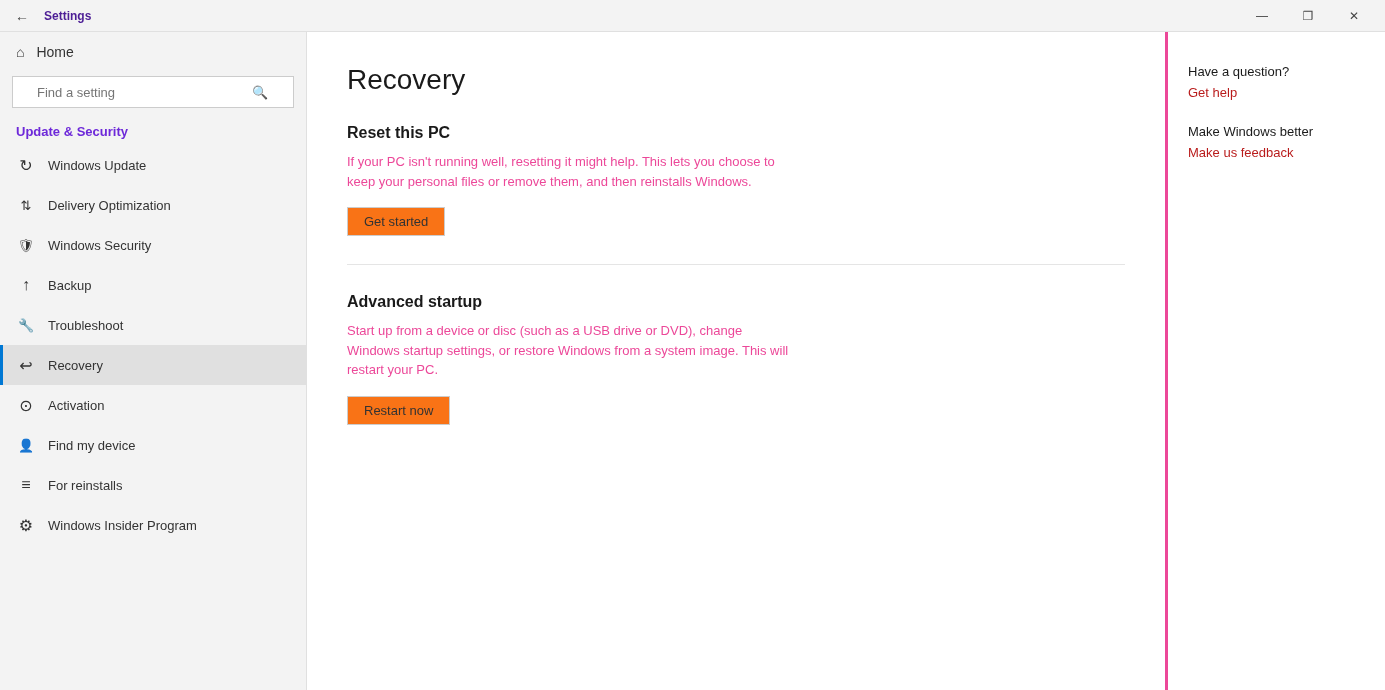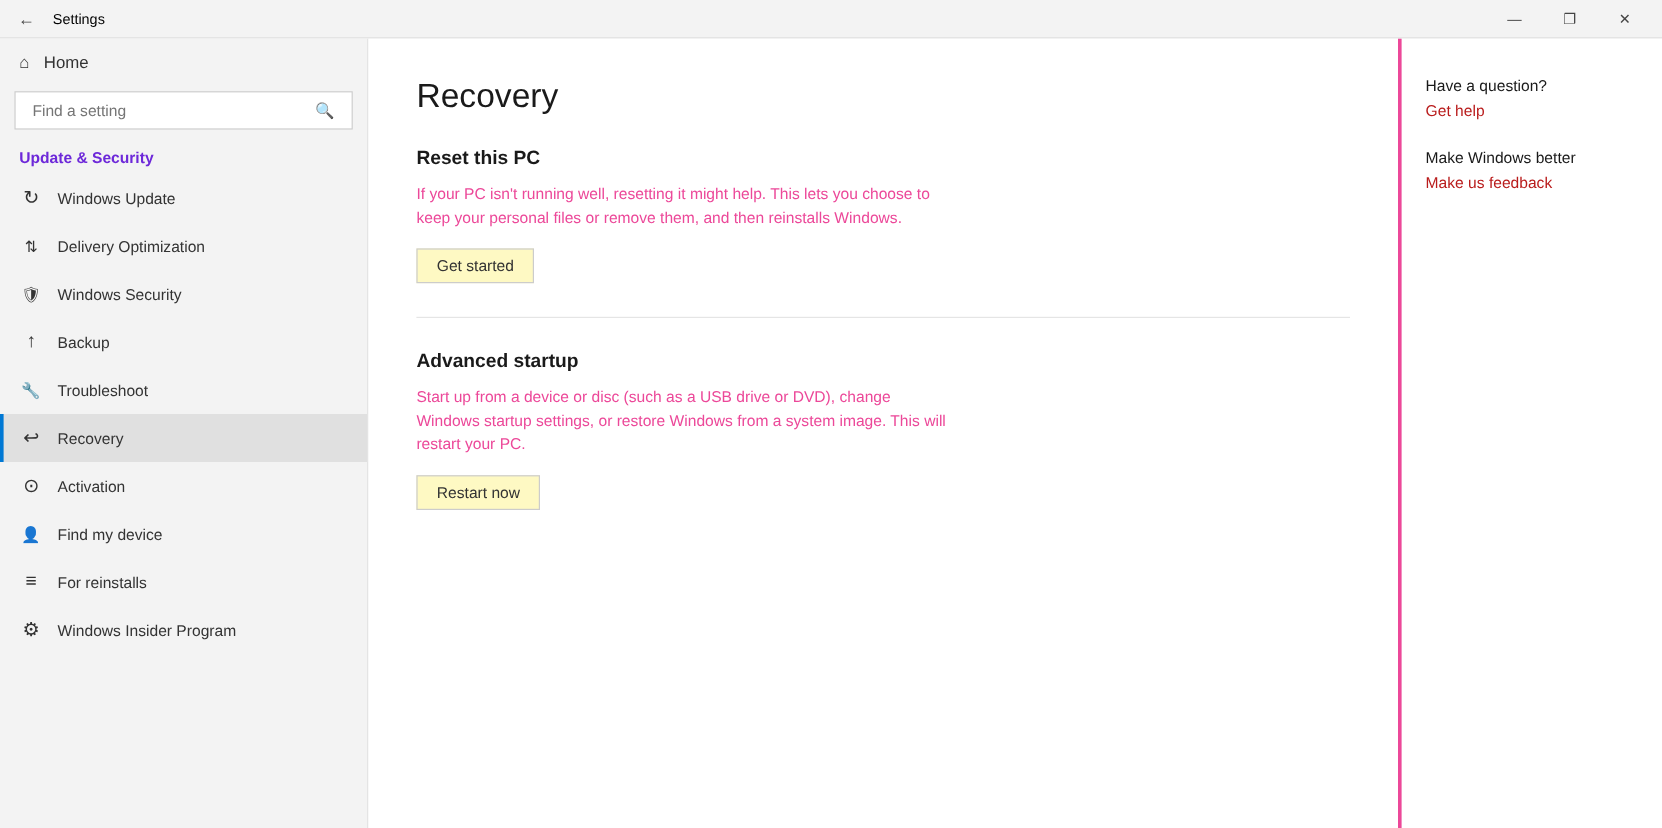--- a/index.html
+++ b/index.html
@@ -30,22 +30,23 @@
       align-items: center;
       justify-content: center;
       cursor: pointer;
       border-radius: 2px;
       font-size: 14px;
       color: #444;
     }
     .titlebar-title {
       margin-left: 8px;
       font-size: 12px;
-      color: #000000;
-      flex: 1;
+      color: #4c1d95;
+      flex: 1;
+      font-weight: bold;
     }
     .titlebar-controls {
       display: flex;
       gap: 0;
     }
     .titlebar-btn {
       width: 46px;
       height: 32px;
       display: flex;
       align-items: center;
@@ -81,21 +82,21 @@
       color: #333;
       gap: 12px;
     }
     .sidebar-search {
       margin: 4px 12px 8px 12px;
       display: flex;
       align-items: center;
       border: 1px solid #ccc;
       background: white;
       height: 32px;
-      padding: 0 14px;
+      padding: 0 24px;
     }
     .sidebar-search input {
       border: none;
       outline: none;
       flex: 1;
       font-size: 13px;
       font-family: 'Segoe UI', sans-serif;
       background: transparent;
       color: #666;
     }
@@ -150,21 +151,21 @@
       margin-bottom: 10px;
     }
     .section-desc {
       font-size: 13px;
       color: #ec4899;
       line-height: 1.5;
       margin-bottom: 16px;
       max-width: 450px;
     }
     .btn-gray {
-      background: #fef9c3;
+      background: #f97316;
       border: 1px solid #ccc;
       padding: 6px 16px;
       font-size: 13px;
       font-family: 'Segoe UI', sans-serif;
       cursor: pointer;
       color: #333;
     }
     .section-divider {
       border: none;
       border-top: 1px solid #e5e5e5;

